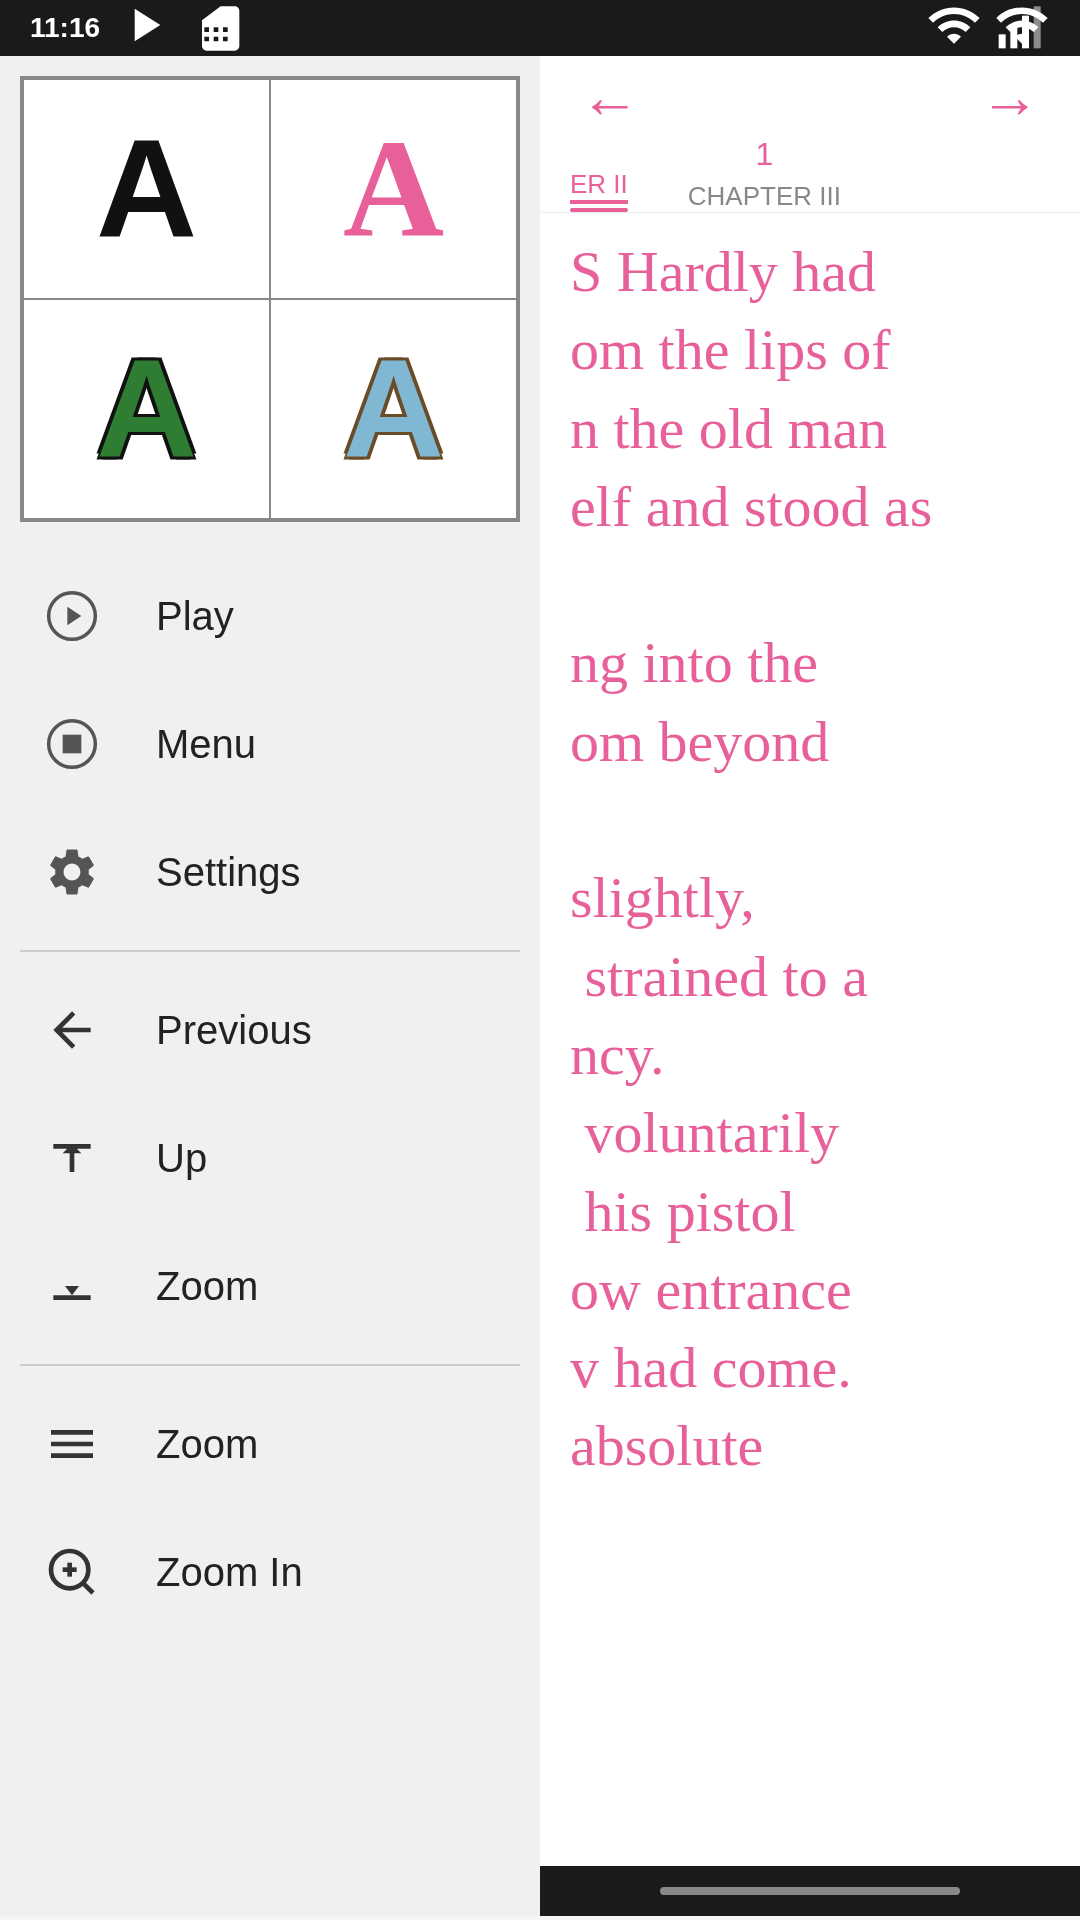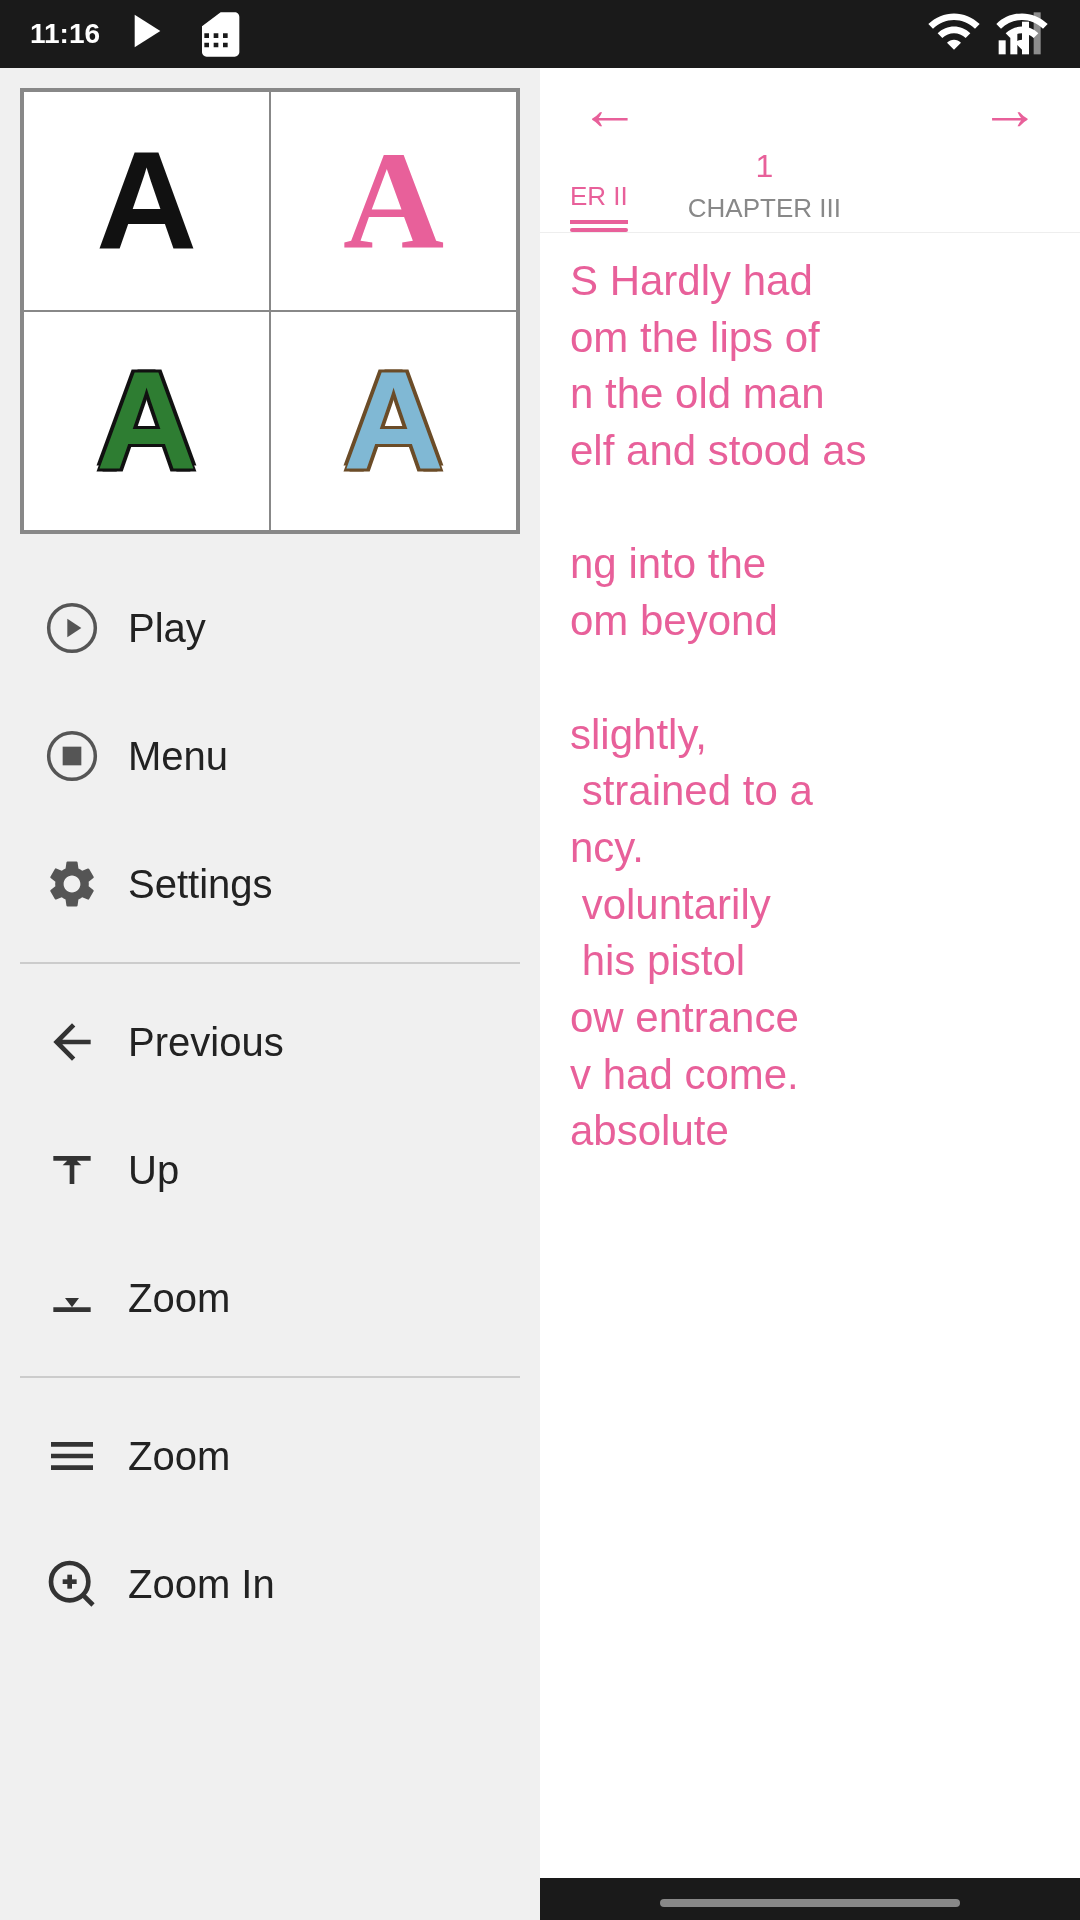--- a/index.html
+++ b/index.html
@@ -10,21 +10,21 @@
       height: 1920px;
       background: #f5f5f5;
       font-family: 'Arial', sans-serif;
       overflow: hidden;
       position: relative;
     }
 
     
     .status-bar {
       width: 100%;
-      height: 68px;
+      height: 56px;
       background: #1a1a1a;
       display: flex;
       align-items: center;
       justify-content: space-between;
       padding: 0 30px;
       color: white;
       font-size: 28px;
       font-weight: bold;
       position: relative;
       z-index: 10;
@@ -88,21 +88,21 @@
     
     .menu-section {
       display: flex;
       flex-direction: column;
       padding: 10px 0;
     }
     .menu-item {
       display: flex;
       align-items: center;
       padding: 32px 40px;
-      gap: 24px;
+      gap: 52px;
       background: transparent;
       border: none;
       cursor: pointer;
       width: 100%;
       text-align: left;
     }
     .menu-icon {
       width: 64px;
       height: 64px;
       display: flex;
@@ -164,38 +164,38 @@
     }
     .chapter-num {
       font-size: 32px;
       color: #e8609a;
       text-align: center;
       padding-bottom: 8px;
     }
     .chapter-label {
       font-size: 26px;
       color: #888;
-      padding-bottom: 8px;
+      padding-bottom: 0;
     }
     .chapter-label.active {
       color: #e8609a;
       border-bottom: 4px solid #e8609a;
     }
 
     
     .book-text {
       flex: 1;
       padding: 20px 30px;
       overflow: hidden;
     }
     .book-text p {
-      font-size: 42px;
+      font-size: 58px;
       color: #e8609a;
       line-height: 1.35;
-      font-family: Liberation Sans, sans-serif;
+      font-family: Liberation Serif, serif;
     }
 
     
     .bottom-nav {
       height: 50px;
       background: #1a1a1a;
       display: flex;
       align-items: center;
       justify-content: center;
     }

